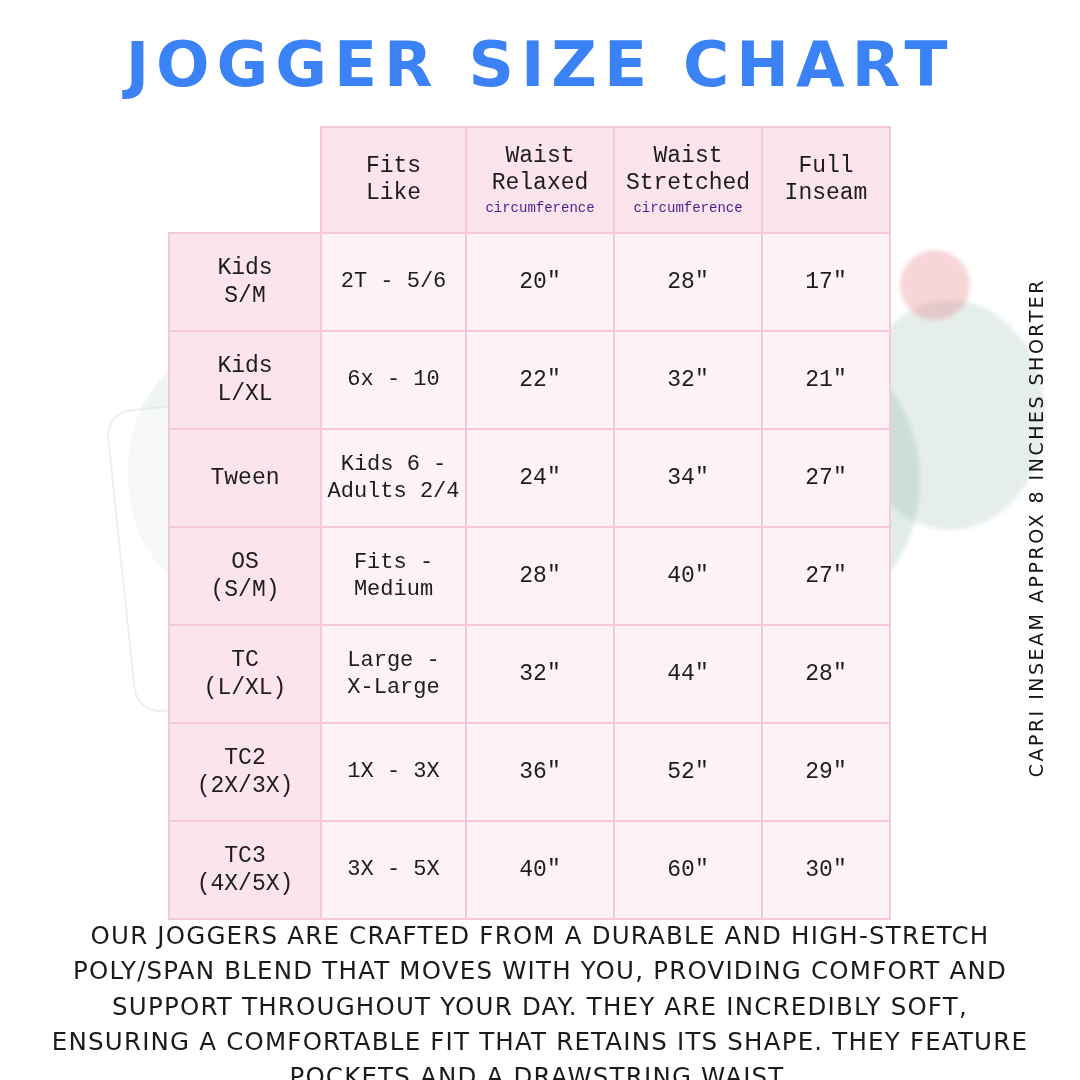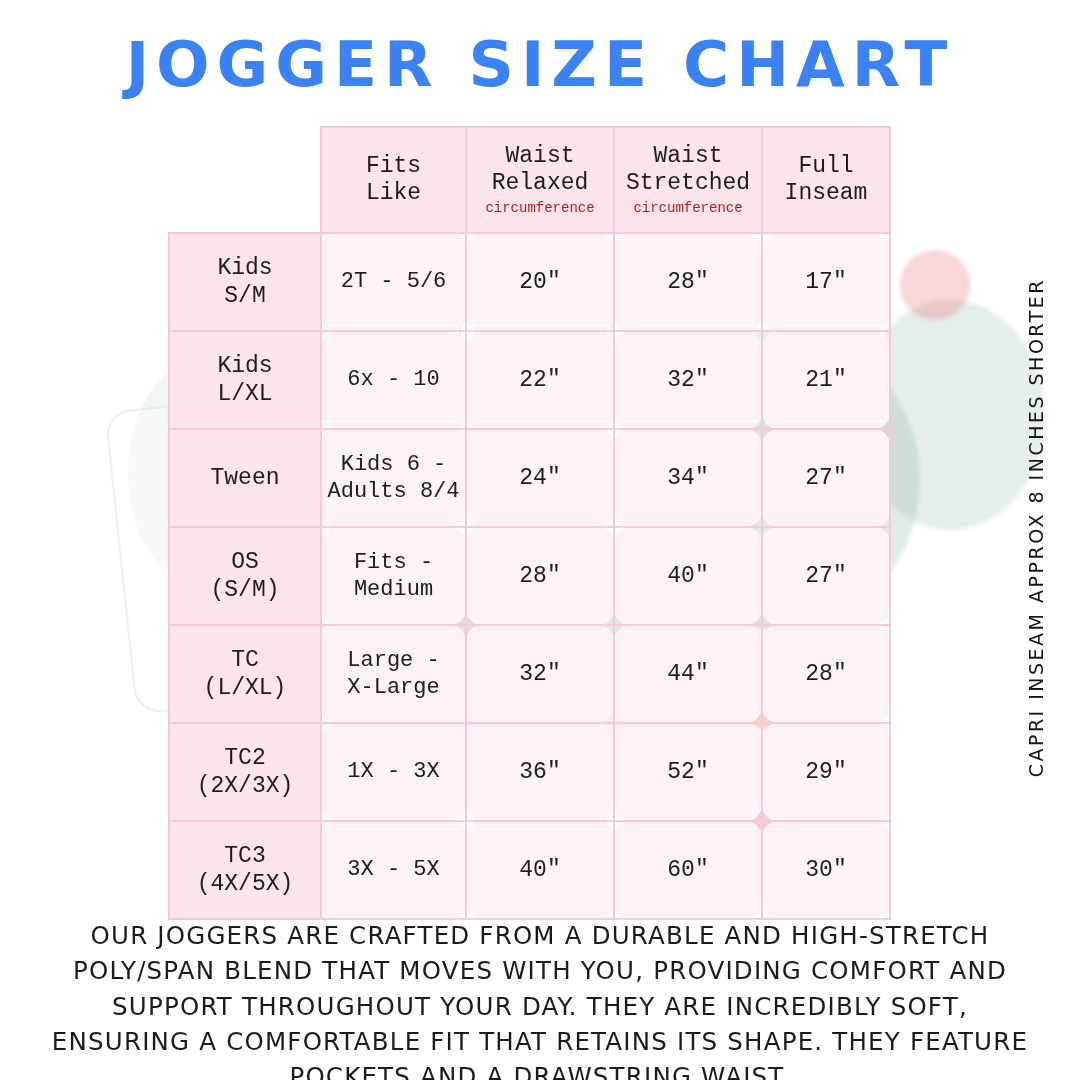--- a/index.html
+++ b/index.html
@@ -140,34 +140,33 @@
     background: #fbe4ec;
     height: 104px;
     font-size: 23px;
     line-height: 1.18;
     font-weight: normal;
   }
   th.col-head .sub {
     display: block;
     font-size: 14px;
     margin-top: 3px;
-    color: #b91c1c;
+    color: #4c1d95;
   }
   td.row-head {
     background: #fbe4ec;
     height: 96px;
     font-size: 23px;
     line-height: 1.22;
   }
   td.cell {
     background: #fdf2f6;
     font-size: 22px;
     line-height: 1.25;
     height: 96px;
-    border-radius: 16px;
   }
   td.cell.measure { font-size: 23px; }
 
   
   .side-note {
     position: absolute;
     right: 24px;
     top: 248px;
     height: 560px;
     width: 40px;
@@ -283,21 +282,21 @@
           <td class="cell measure">32"</td>
           <td class="cell measure">21"</td>
         </tr>
 
         <tr>
           <td class="row-head">
             <span>Tween</span>
           </td>
           <td class="cell">
             <span>Kids 6 -</span><br>
-            <span>Adults 8/4</span>
+            <span>Adults 2/4</span>
           </td>
           <td class="cell measure">24"</td>
           <td class="cell measure">34"</td>
           <td class="cell measure">27"</td>
         </tr>
 
         <tr>
           <td class="row-head">
             <span>OS</span><br>
             <span>(S/M)</span>

